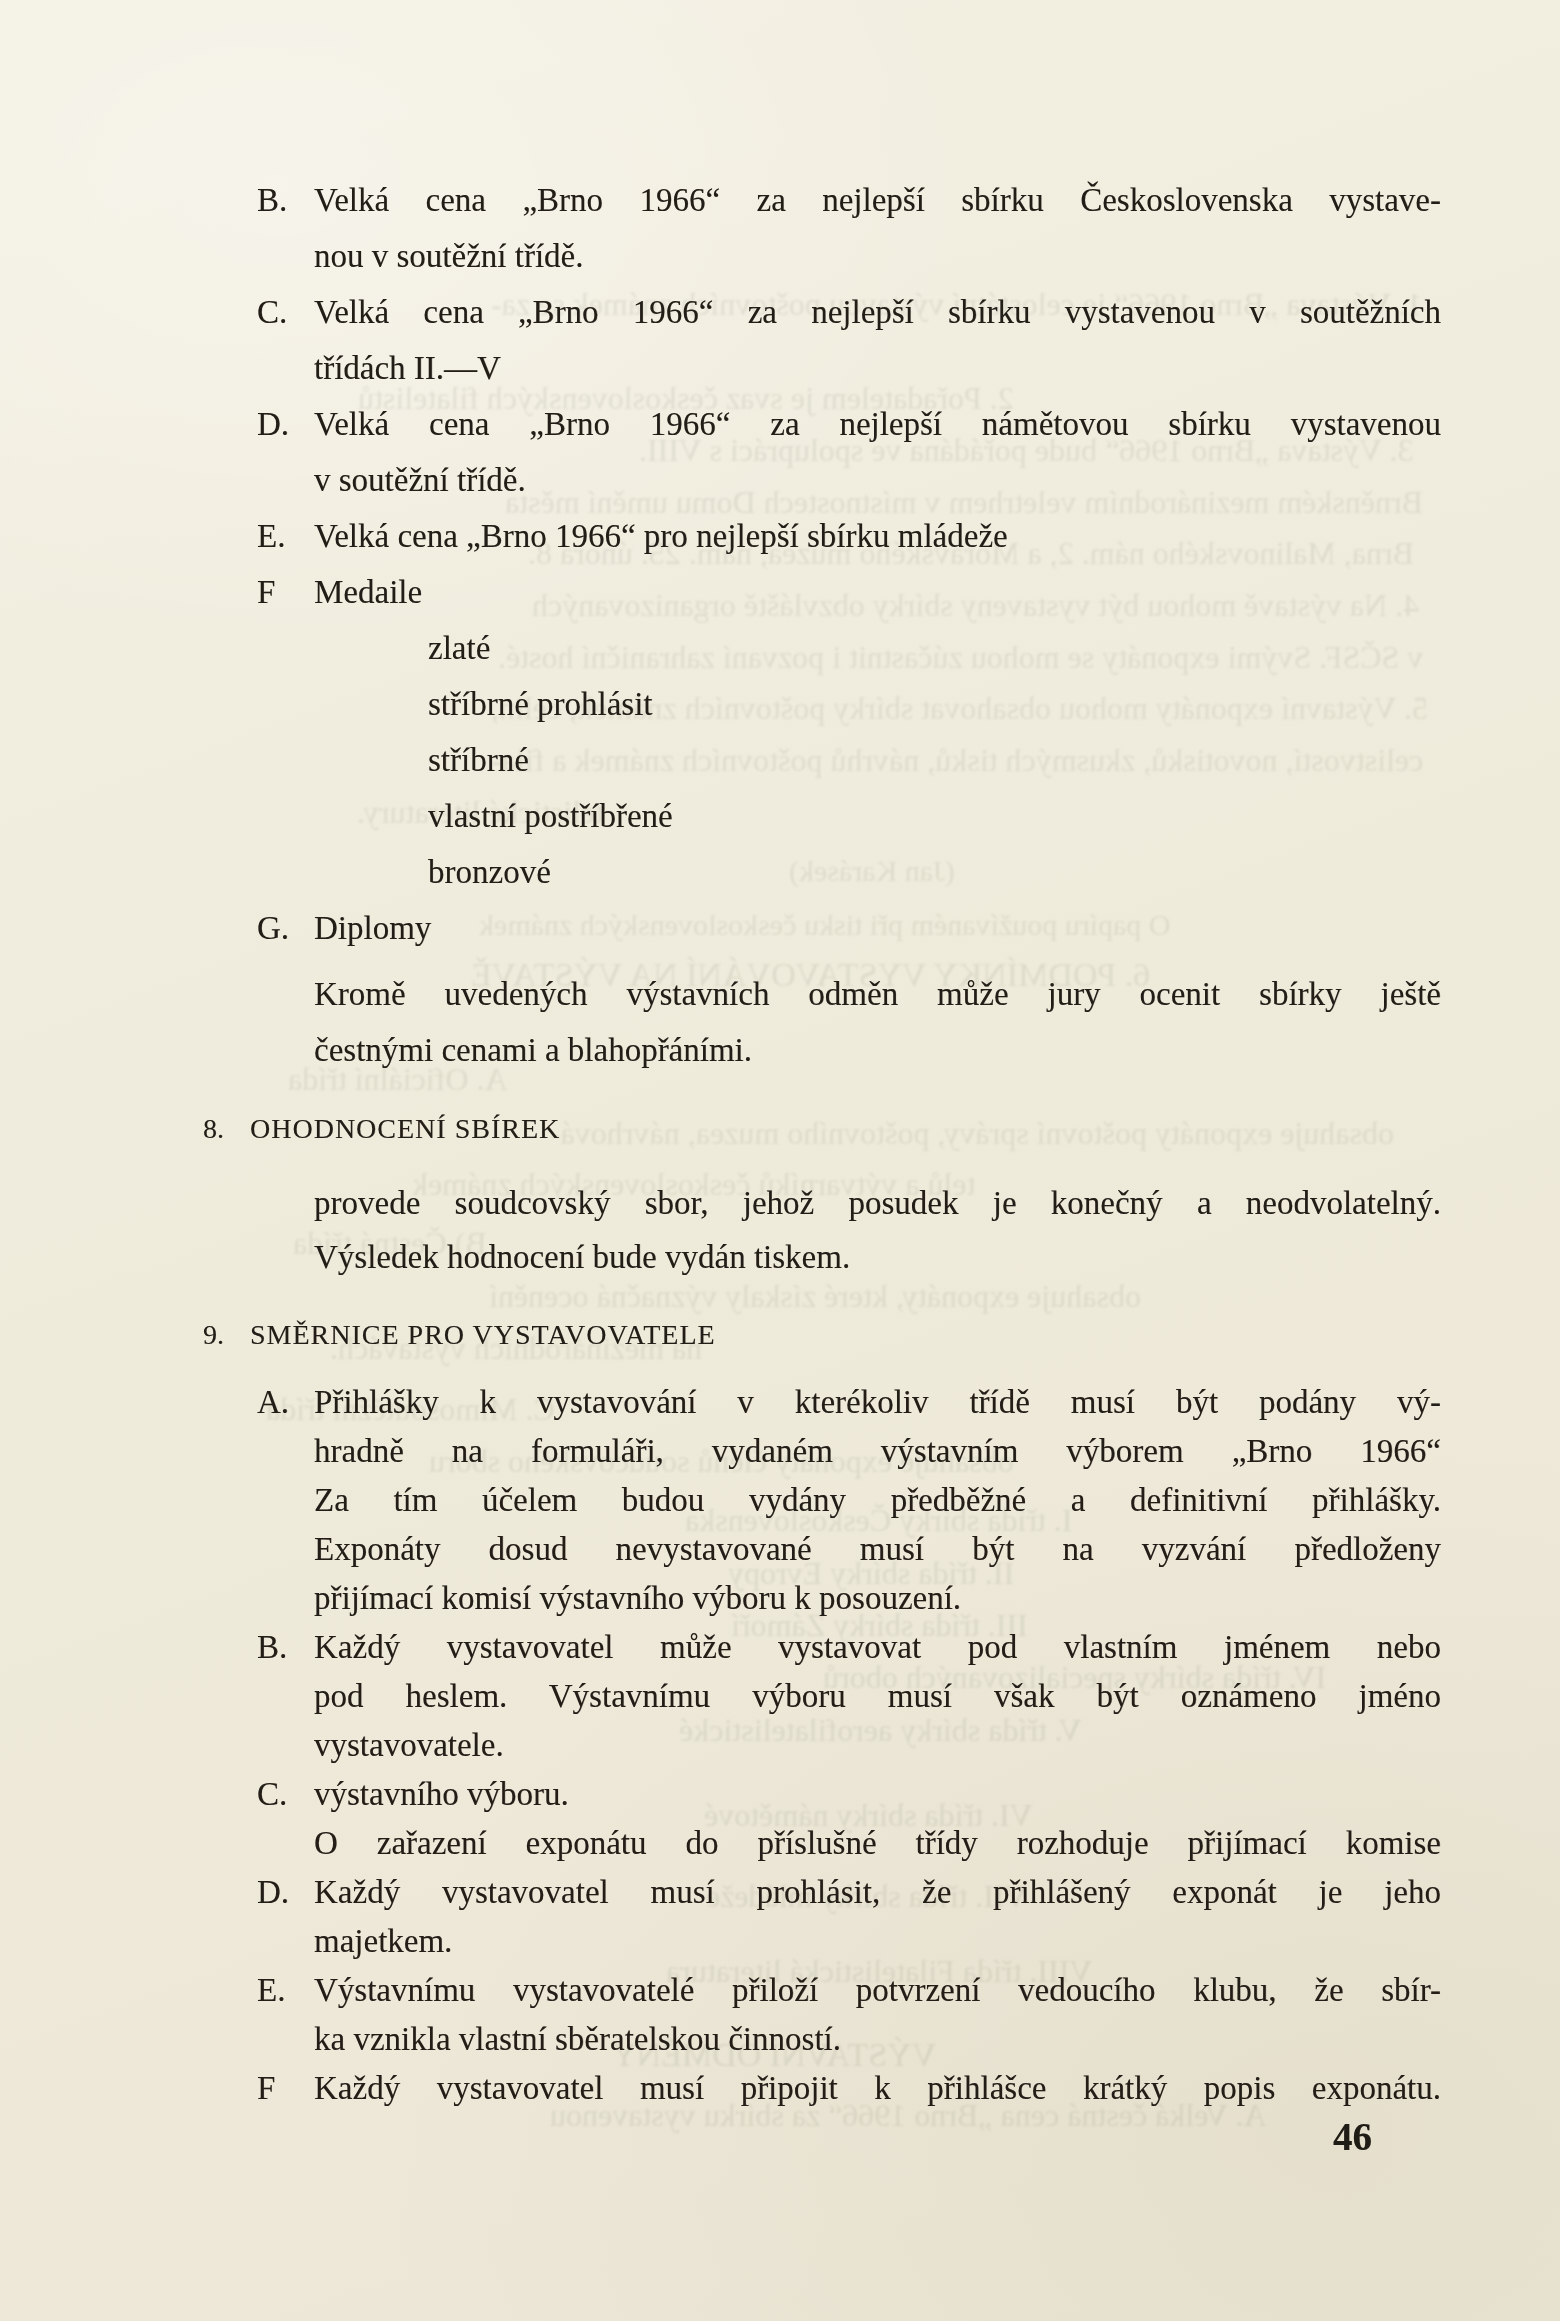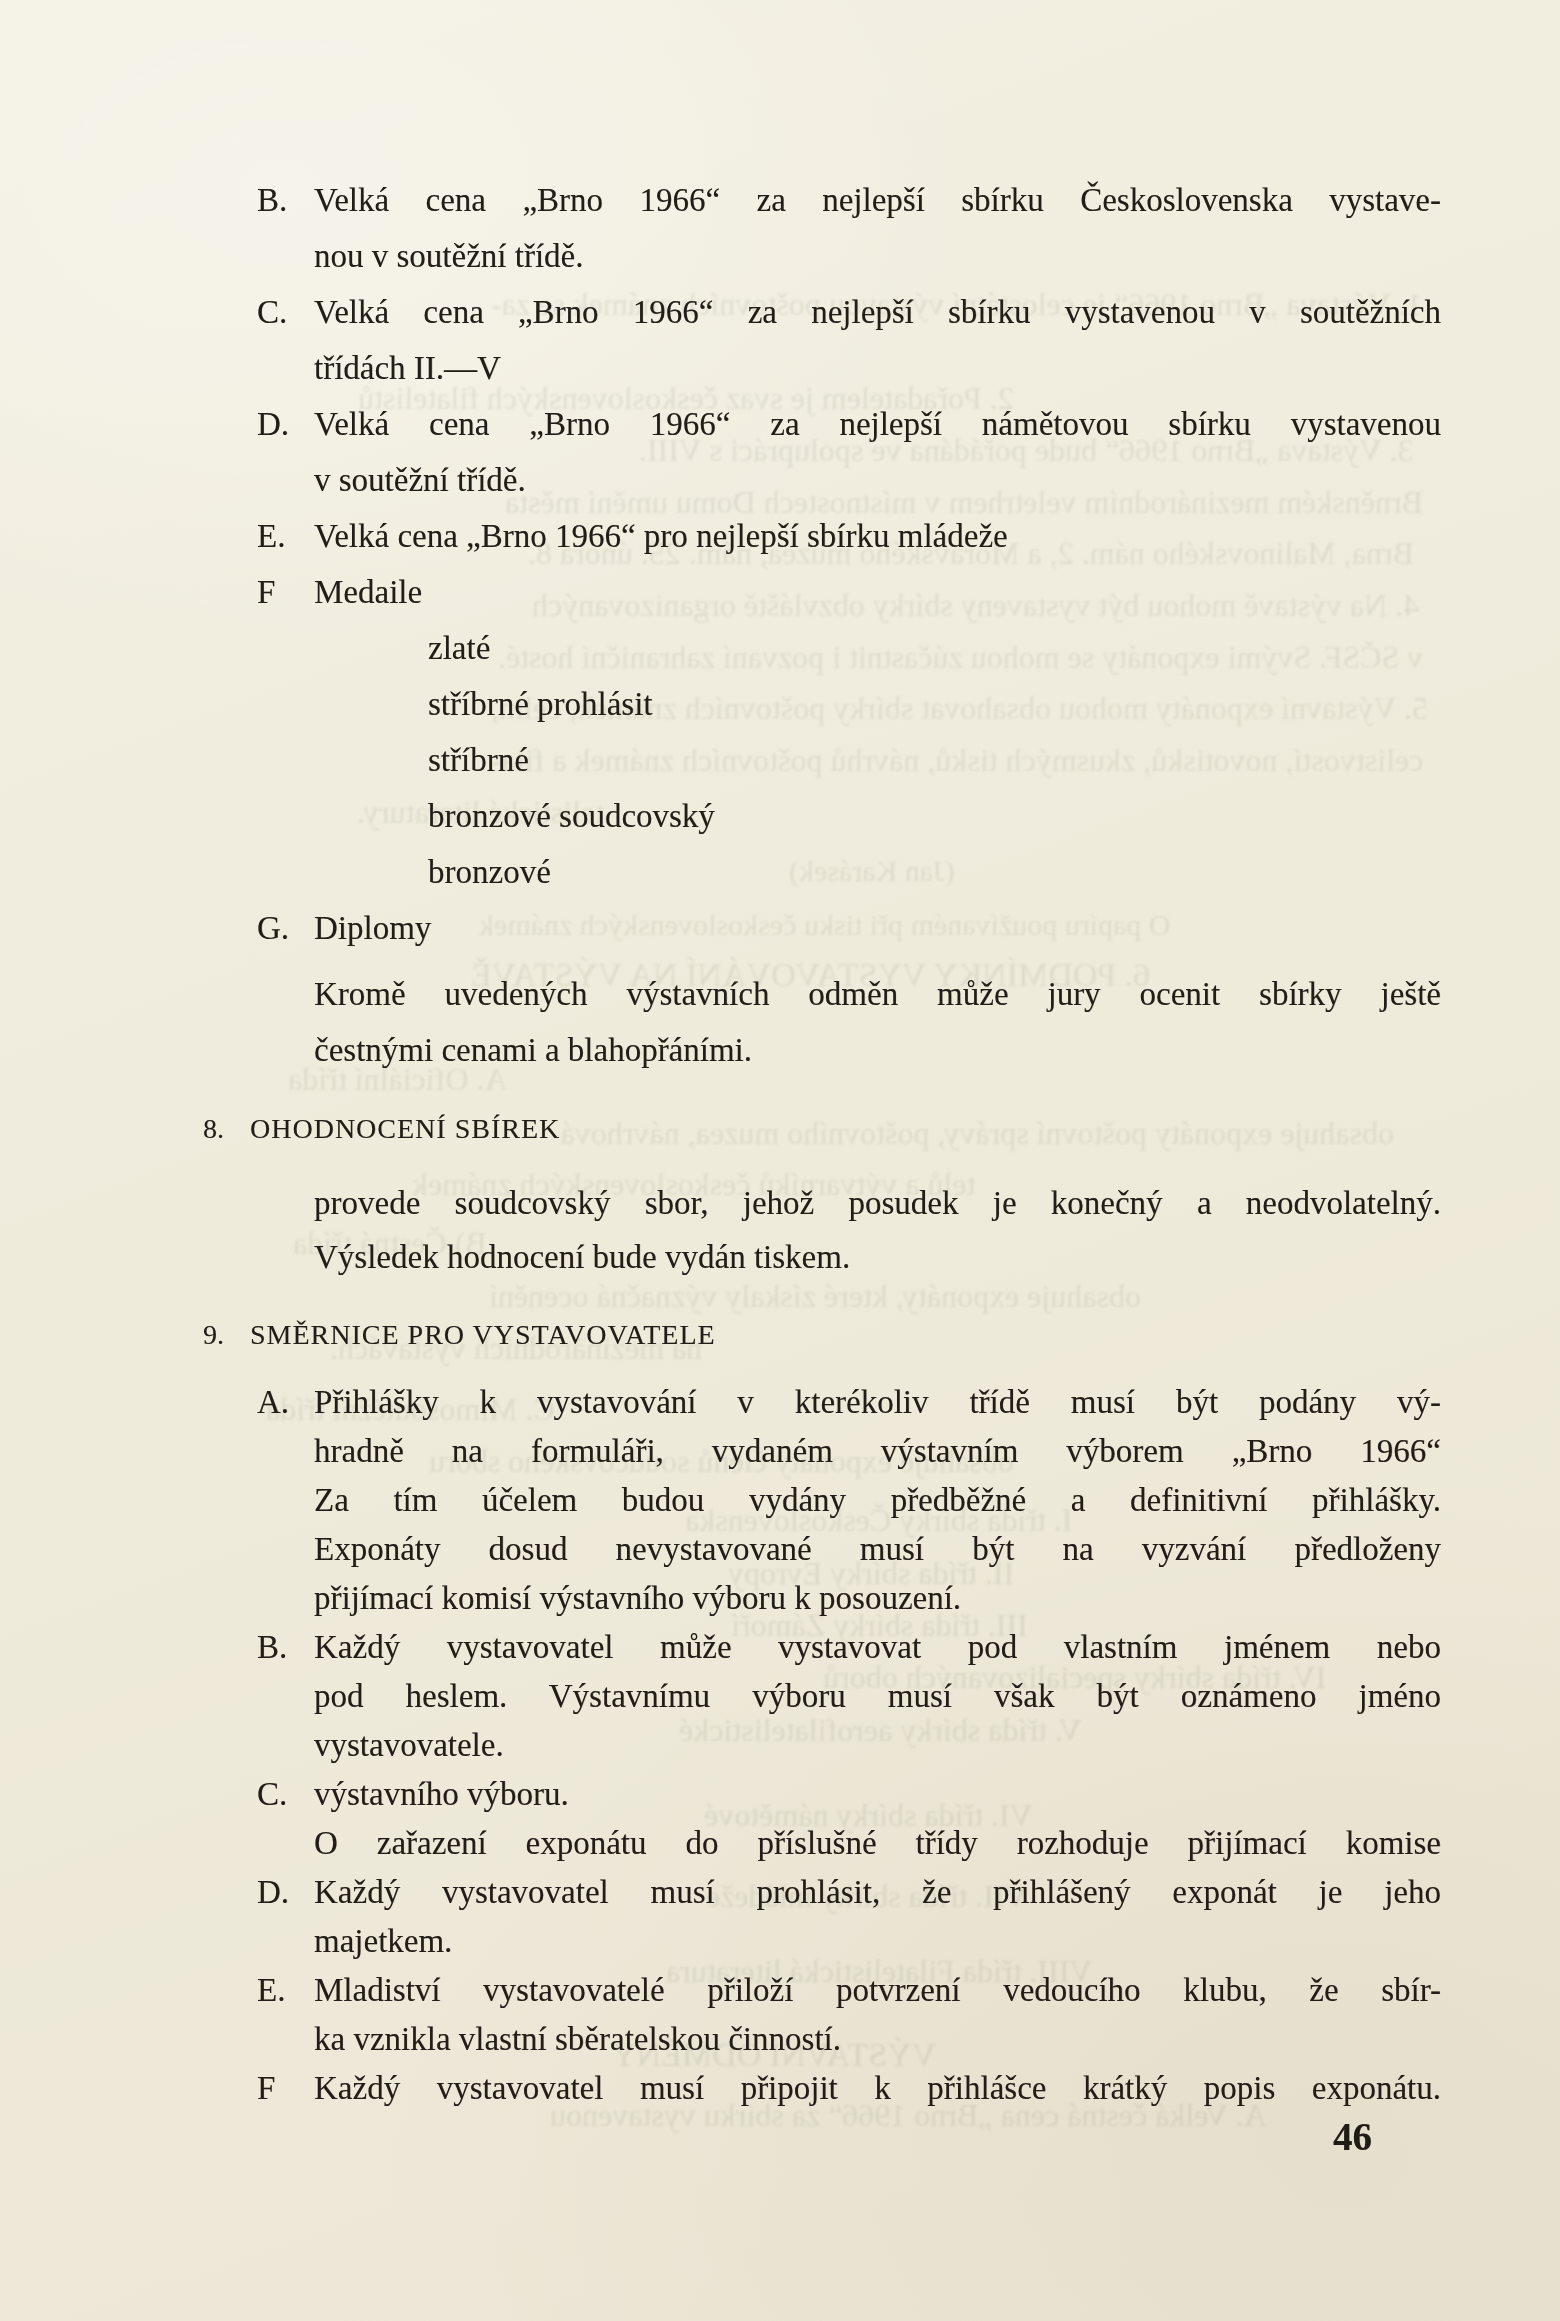--- a/index.html
+++ b/index.html
@@ -111,21 +111,21 @@
     </div>
     <div class="item">
       <span class="letter">F</span>
       <div class="ln end">Medaile</div>
     </div>
 
     <div class="medals">
       <div class="ln end">zlaté</div>
       <div class="ln end">stříbrné prohlásit</div>
       <div class="ln end">stříbrné</div>
-      <div class="ln end">bronzové soudcovský</div>
+      <div class="ln end">vlastní postříbřené</div>
       <div class="ln end">bronzové</div>
     </div>
 
     <div class="item">
       <span class="letter">G.</span>
       <div class="ln end">Diplomy</div>
     </div>
 
     <div class="note">
       <div class="ln">Kromě uvedených výstavních odměn může jury ocenit sbírky ještě</div>
@@ -163,21 +163,21 @@
         <div class="ln end">výstavního výboru.</div>
         <div class="ln">O zařazení exponátu do příslušné třídy rozhoduje přijímací komise</div>
       </div>
       <div class="item">
         <span class="letter">D.</span>
         <div class="ln">Každý vystavovatel musí prohlásit, že přihlášený exponát je jeho</div>
         <div class="ln end">majetkem.</div>
       </div>
       <div class="item">
         <span class="letter">E.</span>
-        <div class="ln">Mladiství vystavovatelé přiloží potvrzení vedoucího klubu, že sbír-</div>
+        <div class="ln">Výstavnímu vystavovatelé přiloží potvrzení vedoucího klubu, že sbír-</div>
         <div class="ln end">ka vznikla vlastní sběratelskou činností.</div>
       </div>
       <div class="item">
         <span class="letter">F</span>
         <div class="ln">Každý vystavovatel musí připojit k přihlášce krátký popis exponátu.</div>
       </div>
     </div>
 
   </div>
 

